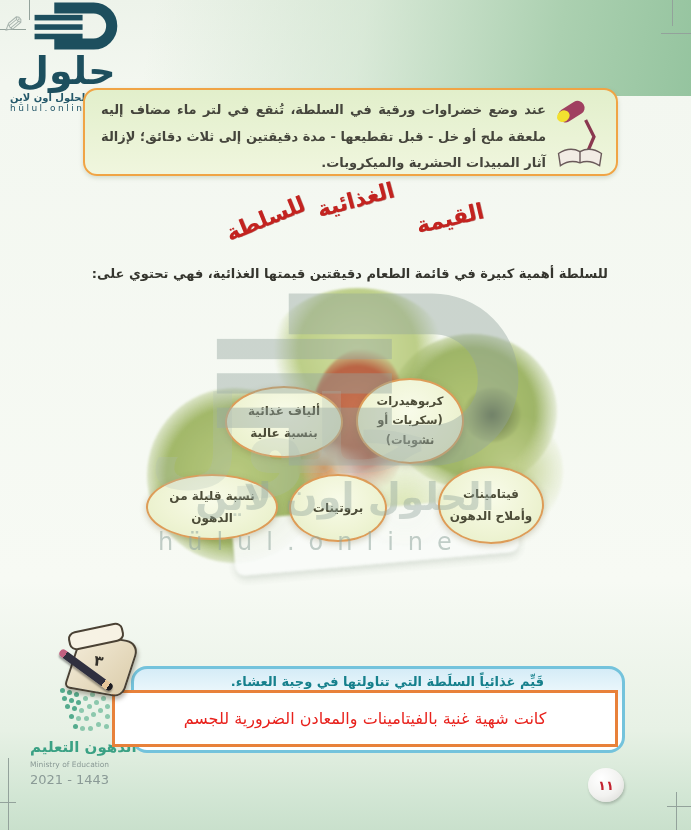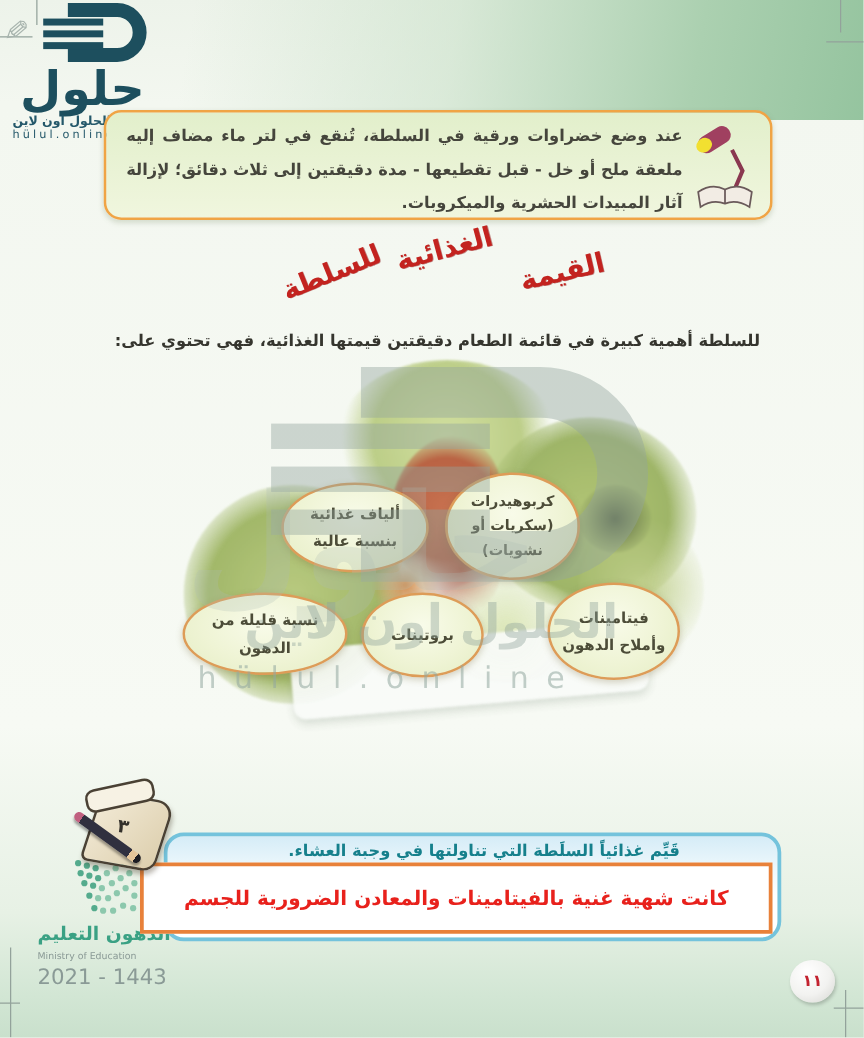--- a/index.html
+++ b/index.html
@@ -78,21 +78,21 @@
   .b3{left:146px;top:474px;width:132px;height:66px;}
   .b4{left:289px;top:474px;width:98px;height:68px;}
   .b5{left:438px;top:466px;width:106px;height:78px;}
   
   .ex-box{position:absolute;left:131px;top:666px;width:494px;height:87px;box-sizing:border-box;z-index:5;
     border:3px solid #74c3dc;border-radius:16px;
     background:linear-gradient(180deg,#d5ecf7 0%,#eef8fc 32%,#ffffff 58%);}
   .ex-q{position:absolute;right:147px;top:674px;direction:rtl;color:#16808c;font-size:13px;font-weight:bold;z-index:6;}
   .ans-box{position:absolute;left:112px;top:690px;width:506px;height:57px;box-sizing:border-box;z-index:7;
     border:3px solid #e8813a;background:#ffffff;display:flex;align-items:center;justify-content:center;}
-  .ans-text{color:#e8211c;font-size:16px;font-weight:bold;direction:rtl;}
+  .ans-text{color:#e8211c;font-size:16px;font-weight:normal;direction:rtl;}
   
   .scroll{position:absolute;left:56px;top:624px;width:90px;height:88px;z-index:8;}
   .scroll-paper{position:absolute;left:16px;top:12px;width:56px;height:54px;background:linear-gradient(120deg,#f2ead6,#ddcfae);
     border:2px solid #4a4134;border-radius:6px 14px 10px 6px;transform:rotate(10deg) skewX(-8deg);
     box-shadow:2px 3px 4px rgba(60,50,30,.35);}
   .scroll-top{position:absolute;left:12px;top:3px;width:52px;height:15px;background:#f7f2e4;border:2px solid #4a4134;
     border-radius:8px/7px;transform:rotate(-12deg);}
   .scroll-num{position:absolute;left:38px;top:28px;font-size:15px;font-weight:bold;color:#33302a;transform:rotate(10deg);}
   .pencil{position:absolute;left:-2px;top:42px;width:64px;height:8px;border-radius:4px;transform:rotate(36deg);
     background:linear-gradient(90deg,#c06080 0 10%,#30303f 10% 84%,#e6c69a 84% 93%,#1c1c22 93%);
@@ -101,23 +101,23 @@
   .moe{position:absolute;left:28px;top:686px;width:130px;z-index:4;}
   .moe-dots{position:absolute;left:32px;top:2px;width:5px;height:5px;border-radius:50%;background:#54ab8d;
     box-shadow:7px 2px 0 #54ab8d,14px 4px 0 #54ab8d,2px 8px 0 #54ab8d,9px 10px 0 #54ab8d,16px 12px 0 #54ab8d,
     23px 8px 0 #8cc8ad,30px 4px 0 #8cc8ad,37px 0 0 #8cc8ad,5px 16px 0 #54ab8d,12px 18px 0 #54ab8d,
     19px 20px 0 #8cc8ad,27px 16px 0 #8cc8ad,34px 12px 0 #8cc8ad,41px 8px 0 #8cc8ad,9px 26px 0 #54ab8d,
     16px 28px 0 #8cc8ad,24px 28px 0 #8cc8ad,31px 24px 0 #8cc8ad,38px 20px 0 #8cc8ad,45px 16px 0 #8cc8ad,
     45px 26px 0 #8cc8ad,52px 22px 0 #8cc8ad,13px 36px 0 #54ab8d,20px 38px 0 #8cc8ad,28px 38px 0 #8cc8ad,
     36px 34px 0 #8cc8ad,44px 36px 0 #8cc8ad,52px 32px 0 #8cc8ad;}
   .moe-ar{position:absolute;left:2px;top:52px;width:110px;font-size:15px;font-weight:bold;color:#3aa184;direction:rtl;text-align:left;}
   .moe-en{position:absolute;left:2px;top:74px;font-size:7.5px;color:#8a9a96;text-align:center;}
-  .moe-year{position:absolute;left:2px;top:86px;font-size:17px;color:#8a9a96;}
-  
-  .pagenum{position:absolute;left:632px;top:768px;width:36px;height:34px;border-radius:50%;z-index:6;
+  .moe-year{position:absolute;left:2px;top:86px;font-size:13px;color:#8a9a96;}
+  
+  .pagenum{position:absolute;left:588px;top:768px;width:36px;height:34px;border-radius:50%;z-index:6;
     background:radial-gradient(circle at 38% 30%,#ffffff 0%,#f2f2f0 55%,#d6d6d2 100%);
     box-shadow:1px 2px 3px rgba(0,0,0,.2);display:flex;align-items:center;justify-content:center;
     color:#c32330;font-size:13px;font-weight:bold;}
 </style>
 </head>
 <body>
 
 <div class="page">
 
   <div class="top-band"></div>

